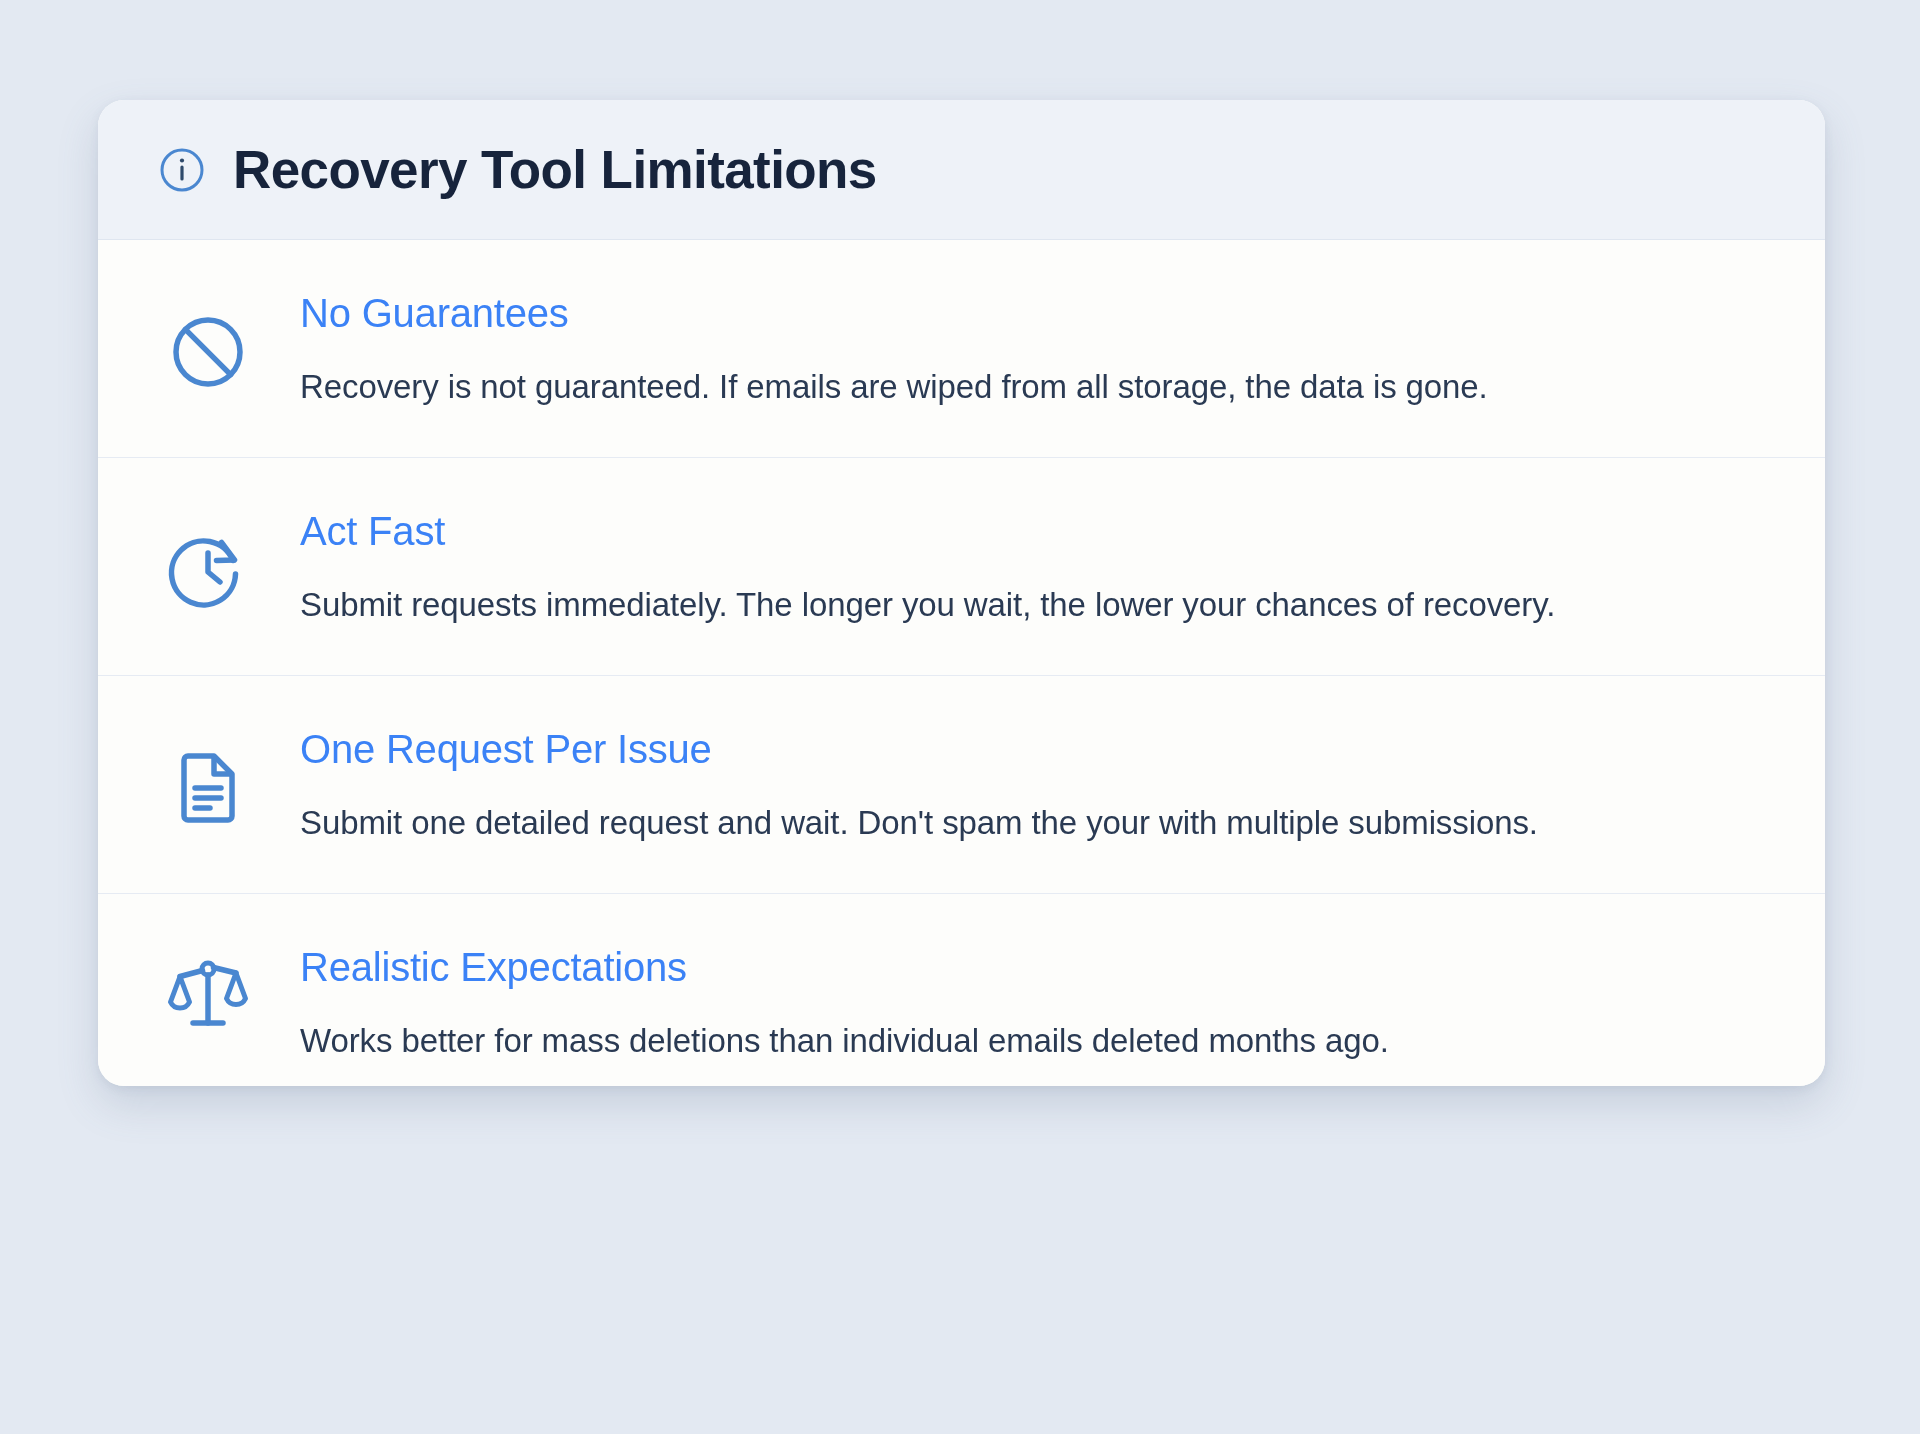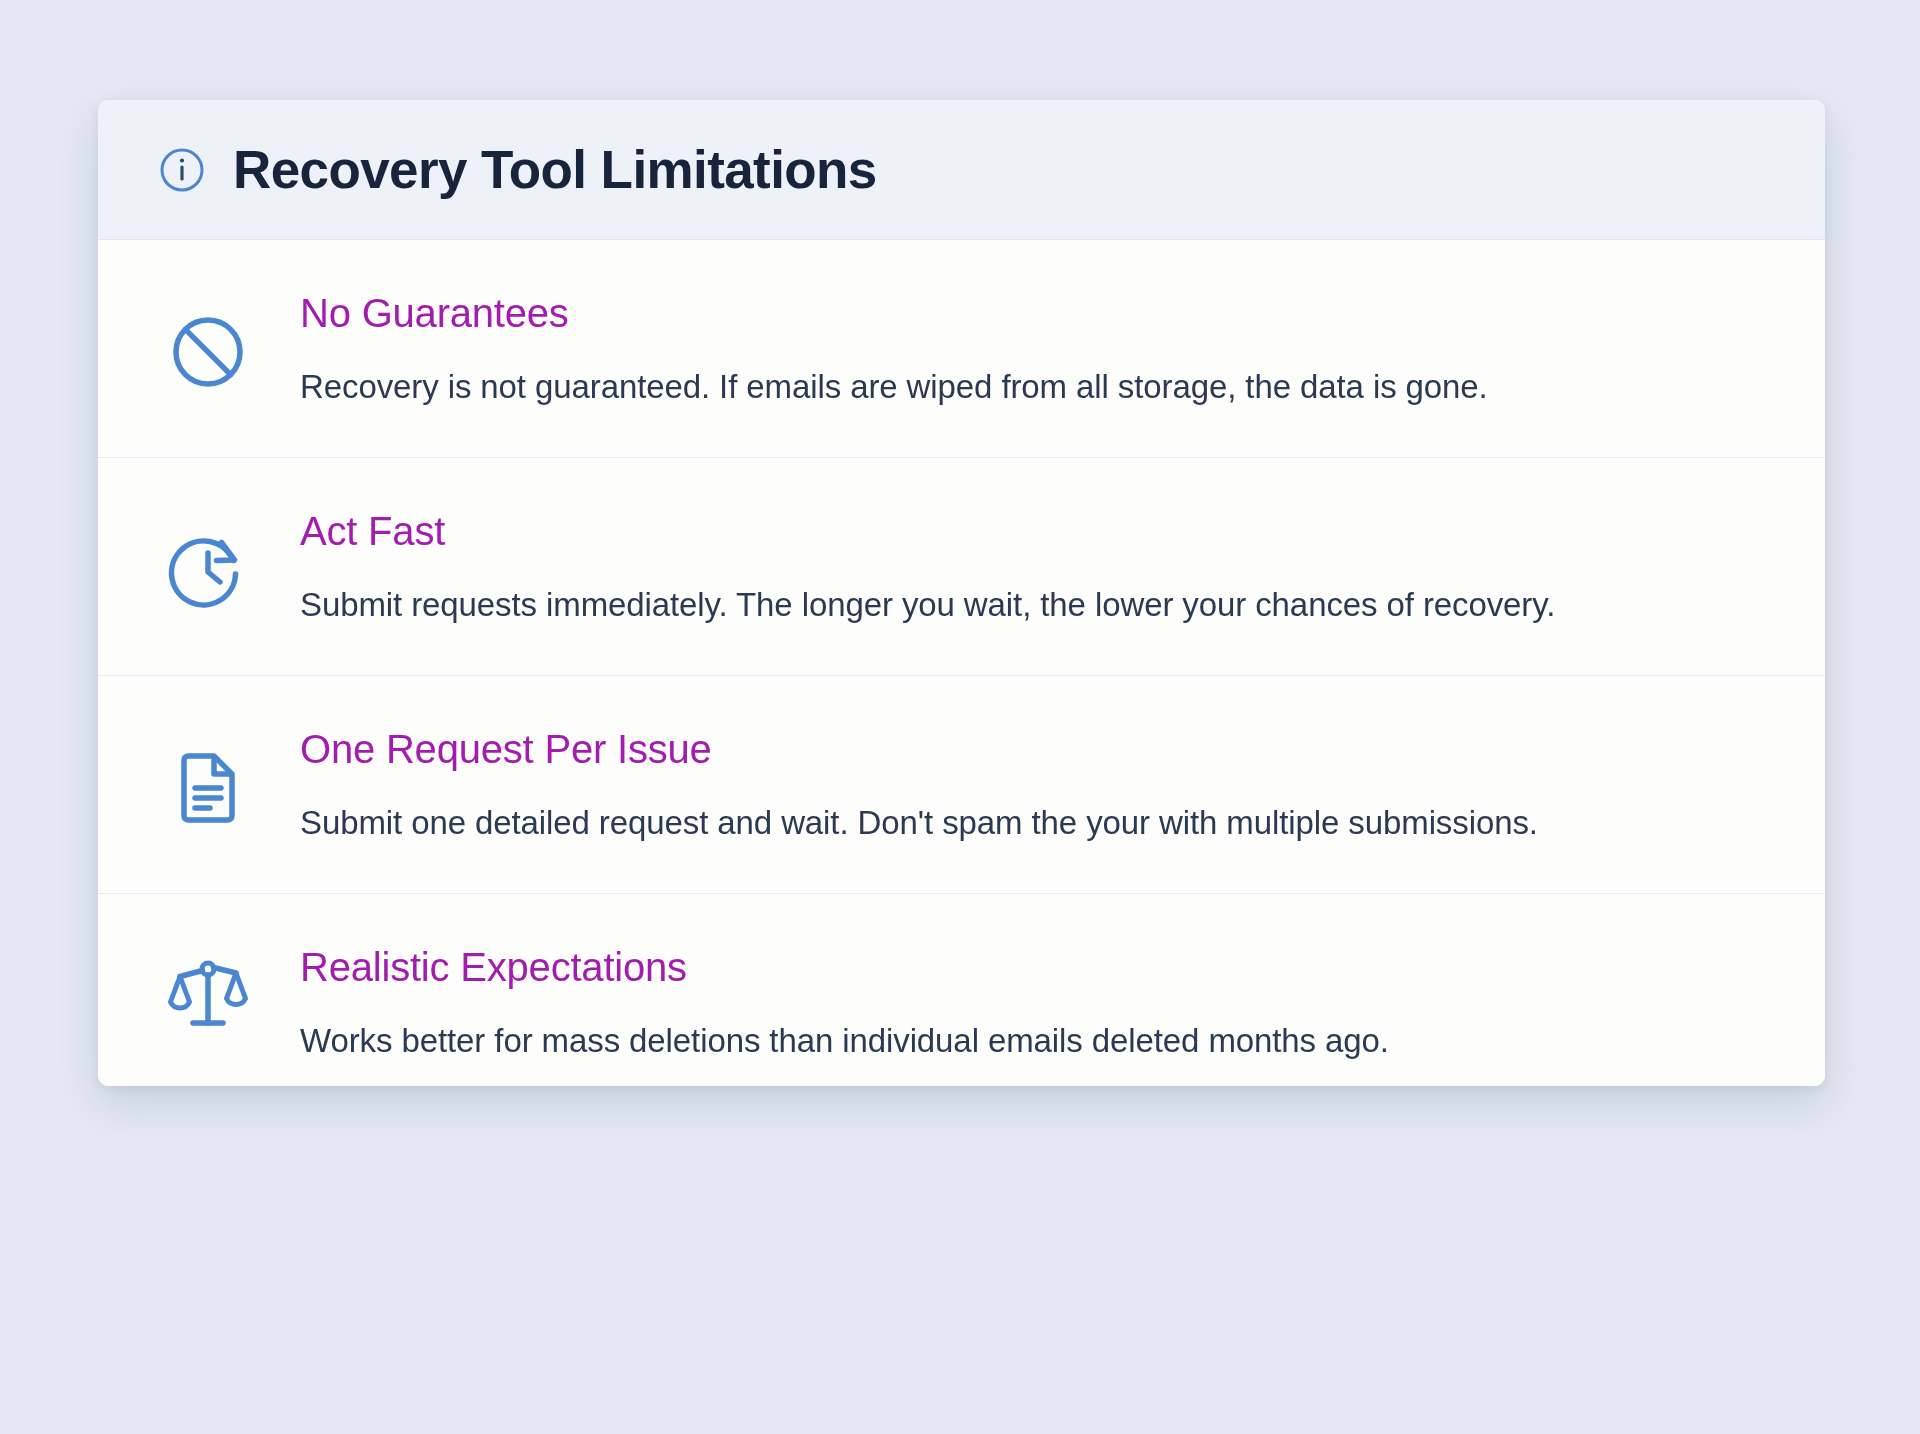--- a/index.html
+++ b/index.html
@@ -16,21 +16,21 @@
     align-items: flex-start;
     justify-content: center;
     overflow: hidden;
   }
 
   .card {
     position: absolute;
     left: 98px;
     top: 100px;
     width: 1727px;
-    border-radius: 11px;
+    border-radius: 26px;
     background: #fdfdfb;
     box-shadow: 0 18px 42px rgba(90, 110, 140, 0.20),
                 0 3px 10px rgba(90, 110, 140, 0.10);
     overflow: hidden;
   }
 
   .card-header {
     background: #eef2f8;
     padding: 43px 0 43px 60px;
     display: flex;
@@ -81,21 +81,21 @@
 
   .row-body {
     flex: 1 1 auto;
     padding-top: 4px;
     max-width: 1280px;
   }
 
   .row-title {
     font-size: 40px;
     font-weight: normal;
-    color: #a21caf;
+    color: #3b82f6;
     line-height: 1.15;
     margin-bottom: 14px;
     letter-spacing: -0.2px;
   }
 
   .row-desc {
     font-size: 33px;
     color: #2a3a53;
     line-height: 1.42;
     letter-spacing: -0.1px;

